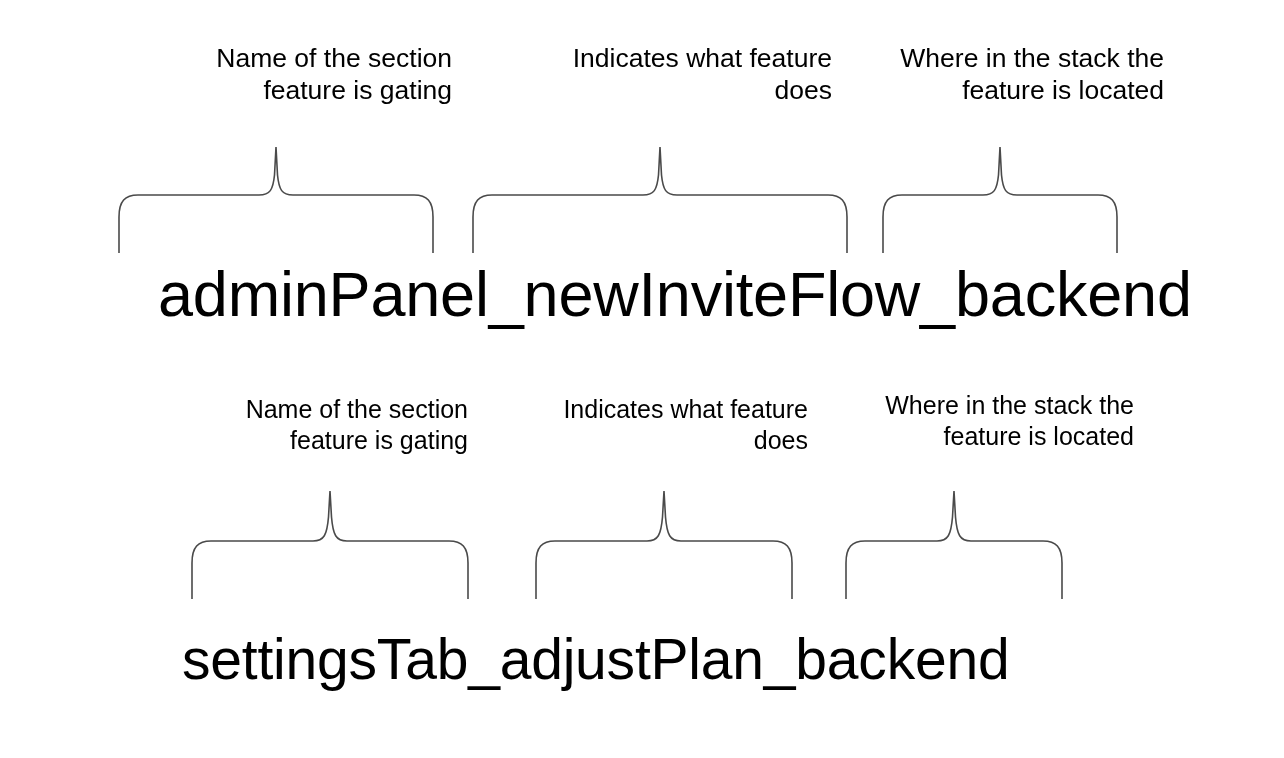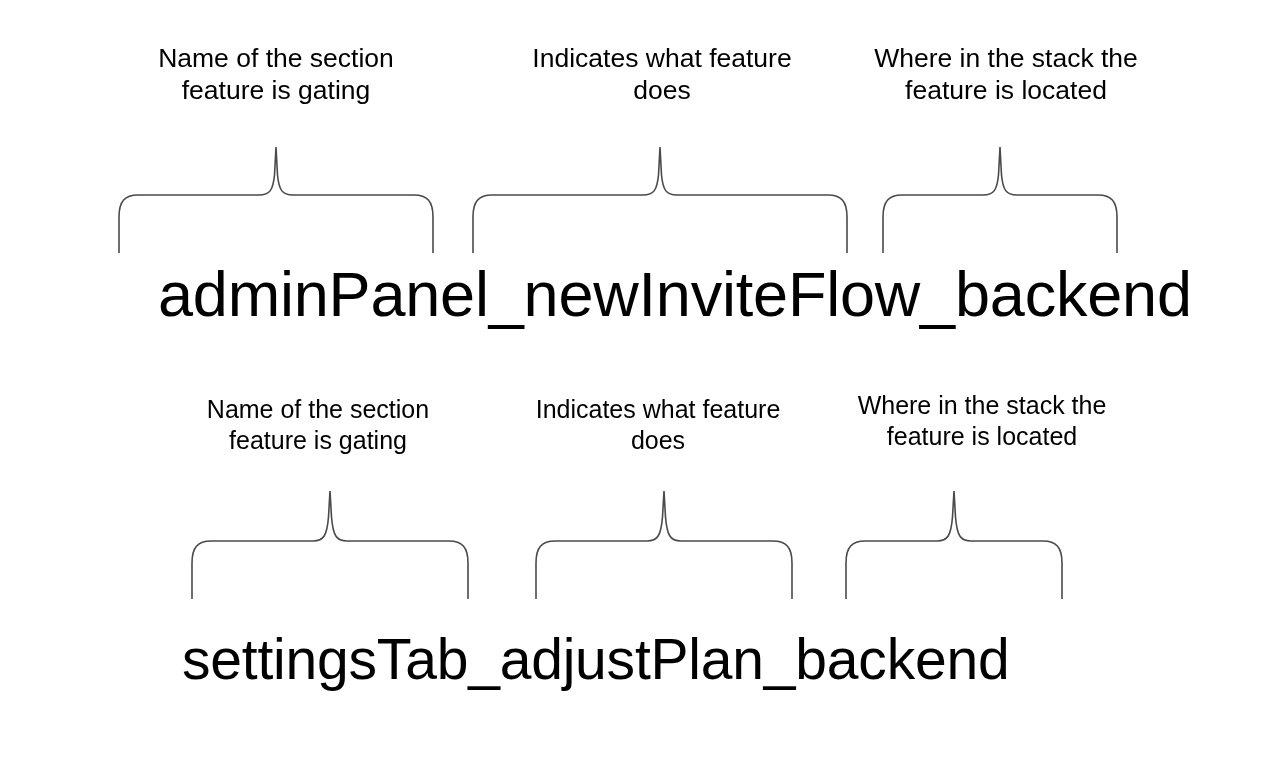--- a/index.html
+++ b/index.html
@@ -20,21 +20,21 @@
   }
 
   .stage {
     position: absolute;
     inset: 0;
   }
 
   
   .annot {
     position: absolute;
-    text-align: center;
+    text-align: right;
     color: #000000;
     line-height: 1.22;
     font-weight: 400;
     white-space: pre-line;
   }
 
   .row1 .annot { font-size: 26.5px; }
   .row2 .annot { font-size: 25px; }
 
   

